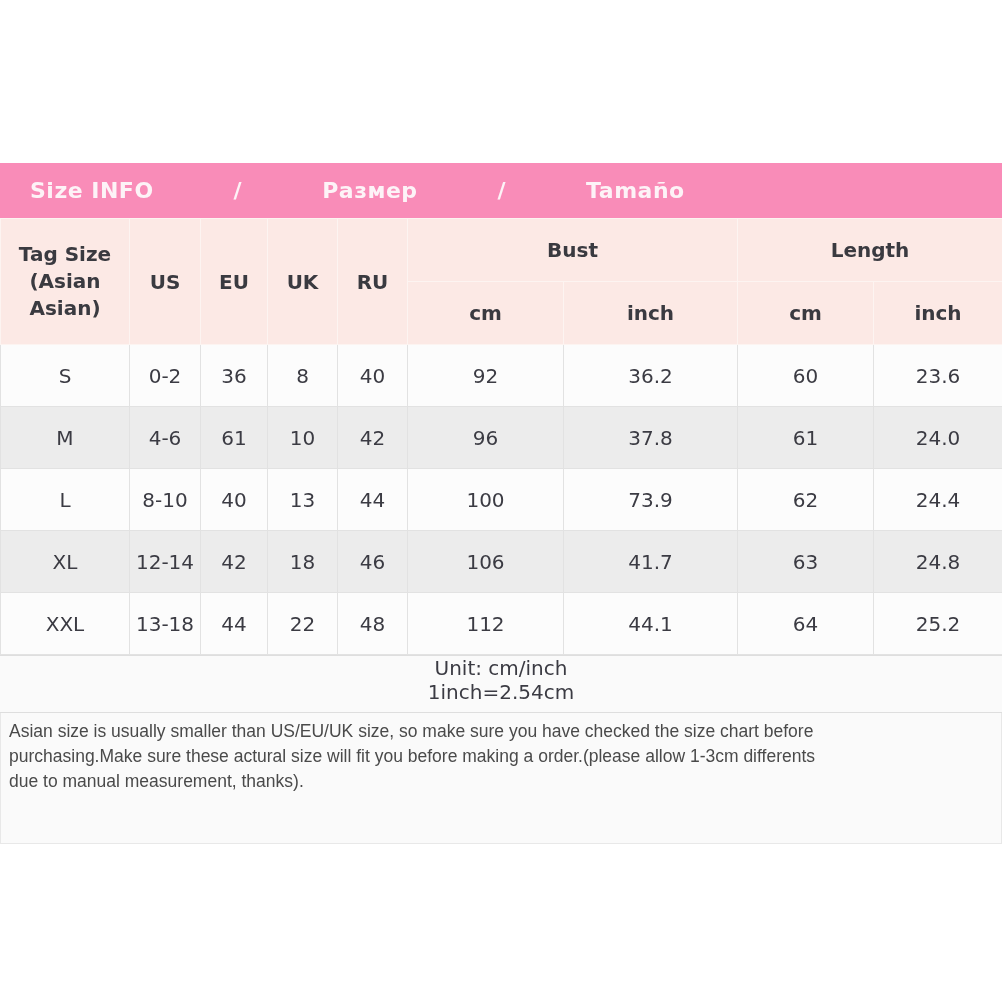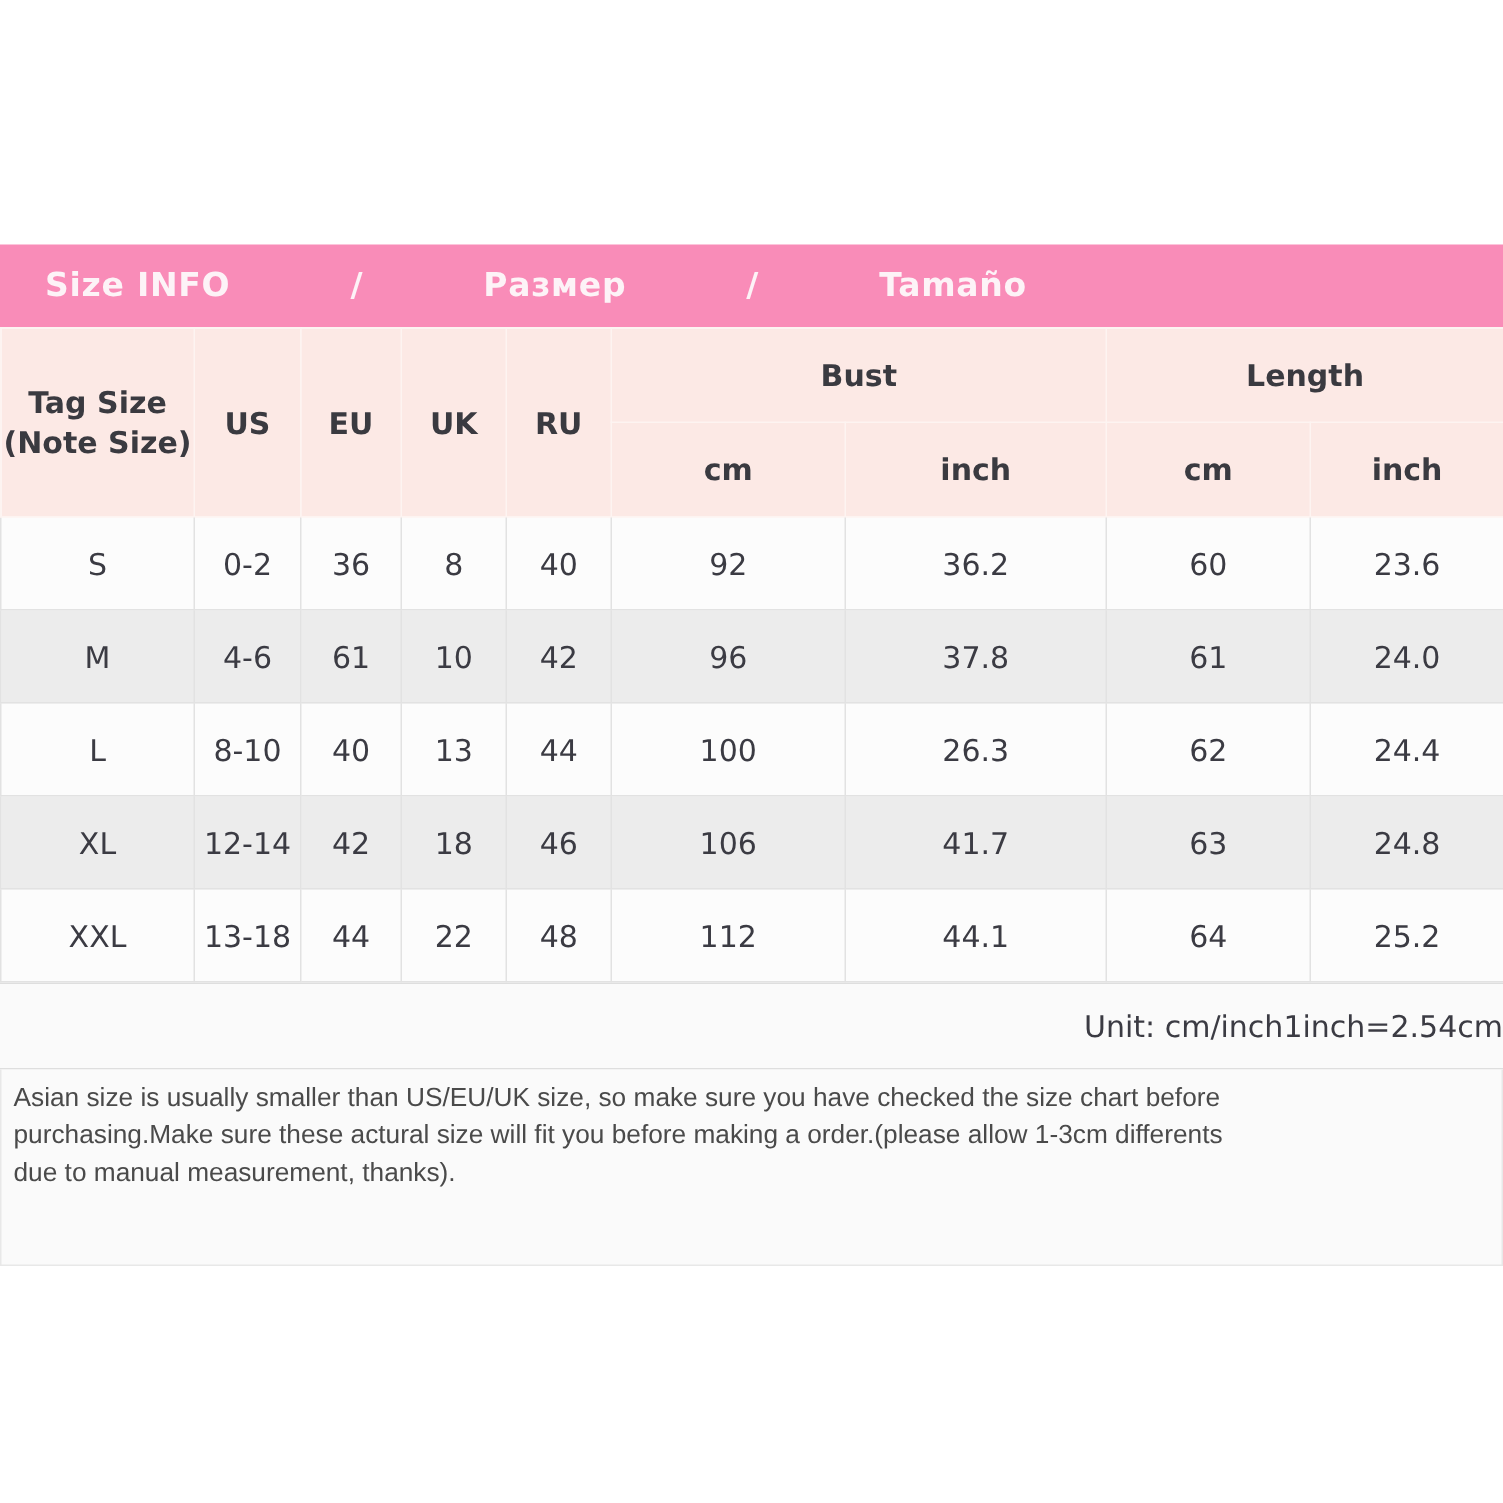--- a/index.html
+++ b/index.html
@@ -71,22 +71,23 @@
   tr.data-row.even td { background: #ececec; }
   .tag-size-cell .line { line-height: 1.35; }
   
   .unit-row {
     height: 58px;
     background: #fafafa;
     border-top: 1px solid #dedede;
     border-bottom: 1px solid #dedede;
     display: flex;
     align-items: center;
-    justify-content: flex-end;
+    justify-content: flex-start;
     box-sizing: border-box;
+    flex-direction: column;
   }
   .unit-row span {
     color: #3b3b43;
     font-size: 20px;
     white-space: nowrap;
   }
   
   .note-box {
     height: 131px;
     background: #fafafa;
@@ -125,21 +126,21 @@
           <col style="width:70px">
           <col style="width:156px">
         <col style="width:174px">
           <col style="width:136px">
           <col style="width:129px">
       </colgroup>
       <tbody>
           <tr class="hdr-row1">
         <th rowspan="2" class="tag-size-cell">
           <div class="line">Tag Size</div>
-          <div class="line">(Note Size)</div>
+          <div class="line">(Asian Asian)</div>
         </th>
         <th rowspan="2">US</th>
         <th rowspan="2">EU</th>
         <th rowspan="2">UK</th>
         <th rowspan="2">RU</th>
         <th colspan="2">Bust</th>
         <th colspan="2">Length</th>
       </tr>
       <tr class="hdr-row2">
         <th>cm</th>
@@ -170,21 +171,21 @@
         <td>61</td>
         <td>24.0</td>
       </tr>
       <tr class="data-row odd">
         <td>L</td>
         <td>8-10</td>
         <td>40</td>
         <td>13</td>
         <td>44</td>
         <td>100</td>
-        <td>26.3</td>
+        <td>73.9</td>
         <td>62</td>
         <td>24.4</td>
       </tr>
       <tr class="data-row even">
         <td>XL</td>
         <td>12-14</td>
         <td>42</td>
         <td>18</td>
         <td>46</td>
         <td>106</td>

